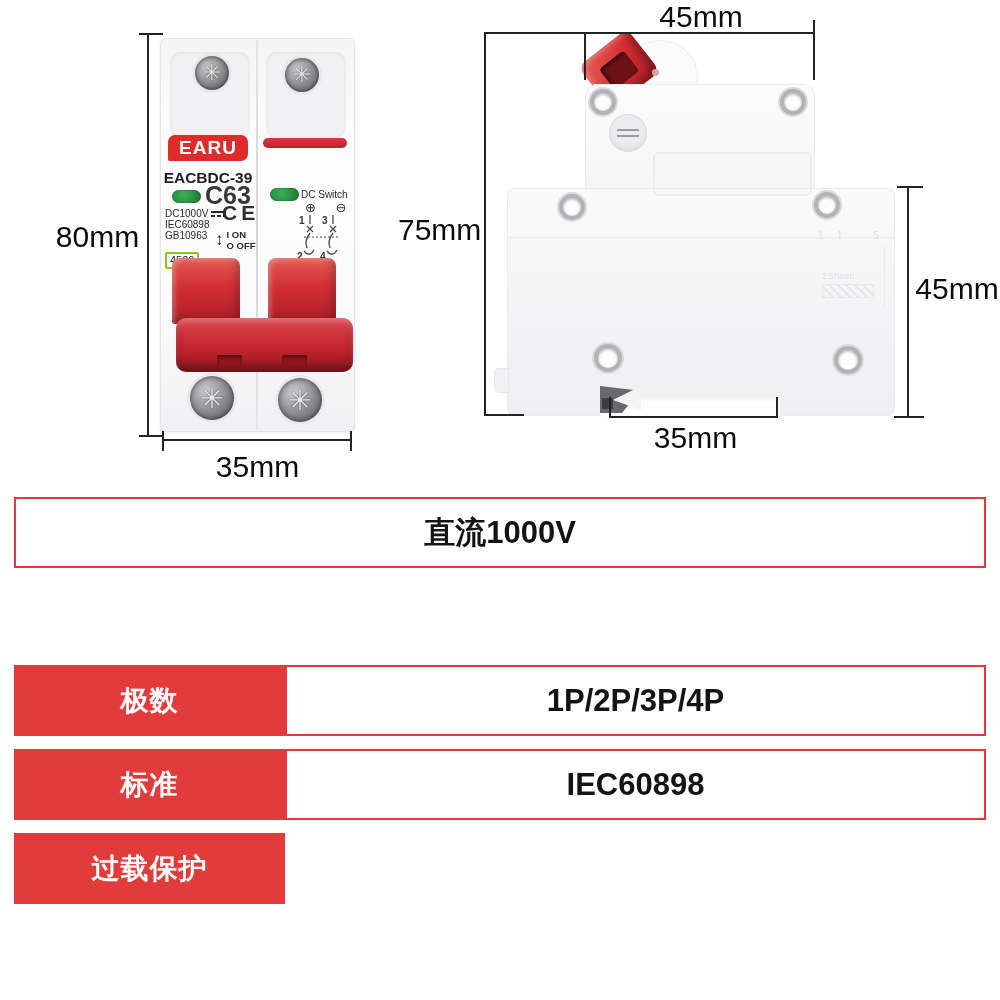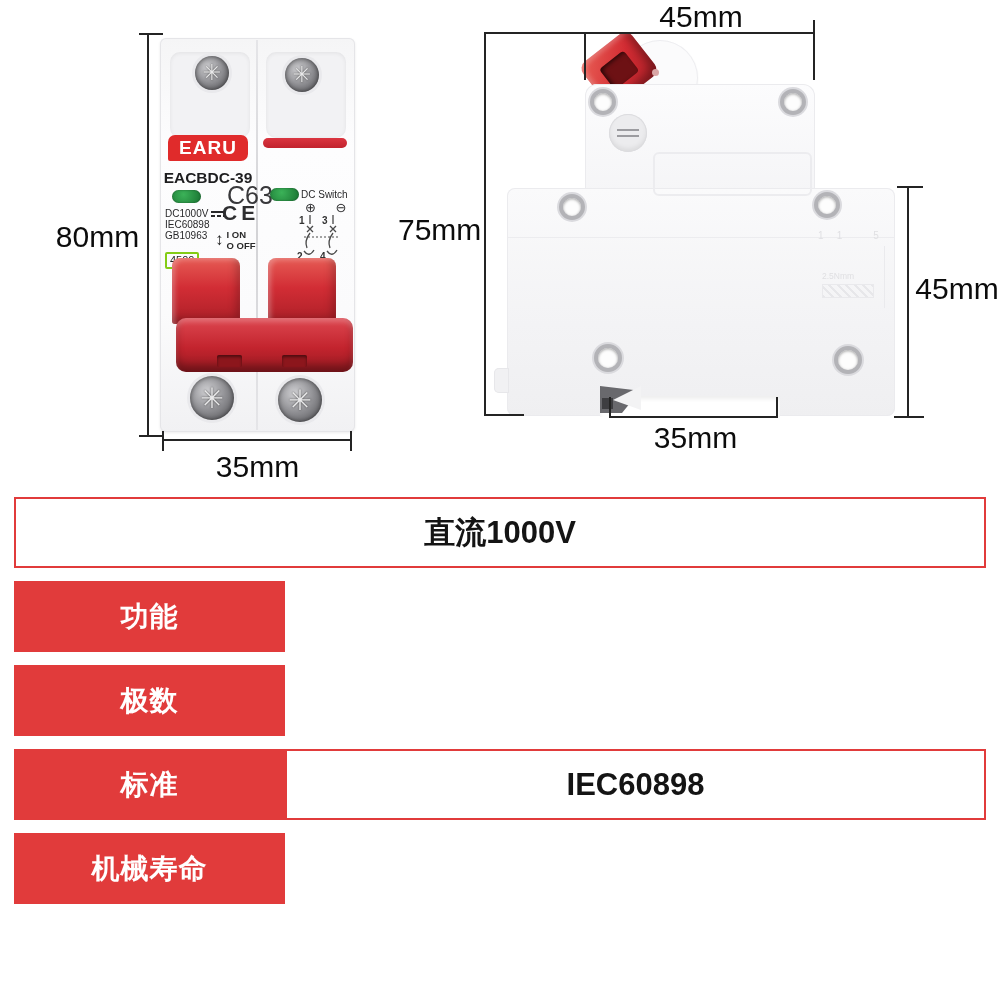--- a/index.html
+++ b/index.html
@@ -26,21 +26,21 @@
            display:flex; align-items:center; justify-content:center; }
   .screw span { color:#e9e9ea; text-shadow:0 0 2px #333; }
   .fv-logo { position:absolute; left:8px; top:97px; width:80px; height:26px; background:#e02b2b;
              border-radius:7px 7px 7px 2px; color:#fff; font-weight:bold; font-size:19px;
              letter-spacing:1px; display:flex; align-items:center; justify-content:center; }
   .fv-model { position:absolute; left:0; top:131px; width:96px; text-align:center; font-size:15.5px;
               font-weight:bold; color:#1d1d1f; }
   .pill { position:absolute; width:29px; height:13px; border-radius:7px;
           background:radial-gradient(circle at 40% 35%, #3bb258, #1e7c37 85%);
           box-shadow:inset 0 0 2px rgba(0,0,0,.4); }
-  .fv-rating { position:absolute; left:45px; top:143px; font-size:25px; font-weight:normal; color:#38383b;margin-left:22px; }
+  .fv-rating { position:absolute; left:45px; top:143px; font-size:25px; font-weight:bold; color:#38383b; }
   .fv-small { position:absolute; font-size:10px; font-weight:normal; color:#28282a; white-space:nowrap; }
   .dc-sym { display:inline-block; width:14px; margin-left:3px; vertical-align:middle; }
   .dc-sym i { display:block; height:2px; background:#28282a; }
   .dc-sym i + i { margin-top:2px; background:linear-gradient(90deg,#28282a 0 4px,transparent 4px 6px,#28282a 6px 10px,transparent 10px 12px,#28282a 12px 14px); }
   .fv-ce { position:absolute; left:62px; top:163px; font-size:21px; font-weight:600;
            letter-spacing:4px; color:#2e2e30; }
   .fv-capbox { position:absolute; left:5px; top:214px; font-size:11px; font-weight:normal; color:#222;
                border:2px solid #84cc16; border-radius:2px; padding:0 3px; line-height:13px; }
   .fv-onoff { position:absolute; left:55px; top:191px; display:flex; gap:3px; align-items:center; }
   .fv-onoff .arrow { font-size:17px; color:#222; line-height:22px; }
@@ -228,27 +228,27 @@
   <div class="dim" style="left:610px;top:416px;width:168px;height:2px;"></div>
   <div class="dim" style="left:609px;top:397px;width:2px;height:21px;"></div>
   <div class="dim" style="left:776px;top:397px;width:2px;height:21px;"></div>
   <div class="dim-label" style="left:648px;top:421px;width:95px;">35mm</div>
 
   <div class="spec-table">
     <div class="spec-row">
       <div class="spec-value">直流1000V</div>
     </div>
     <div class="spec-row">
-      <div class="spec-label">功能</div>
     </div>
     <div class="spec-row">
       <div class="spec-label">极数</div>
+      <div class="spec-value">1P/2P/3P/4P</div>
     </div>
     <div class="spec-row">
       <div class="spec-label">标准</div>
       <div class="spec-value">IEC60898</div>
     </div>
     <div class="spec-row">
-      <div class="spec-label">机械寿命</div>
+      <div class="spec-label">过载保护</div>
     </div>
   </div>
 
 </div>
 
 </body></html>

